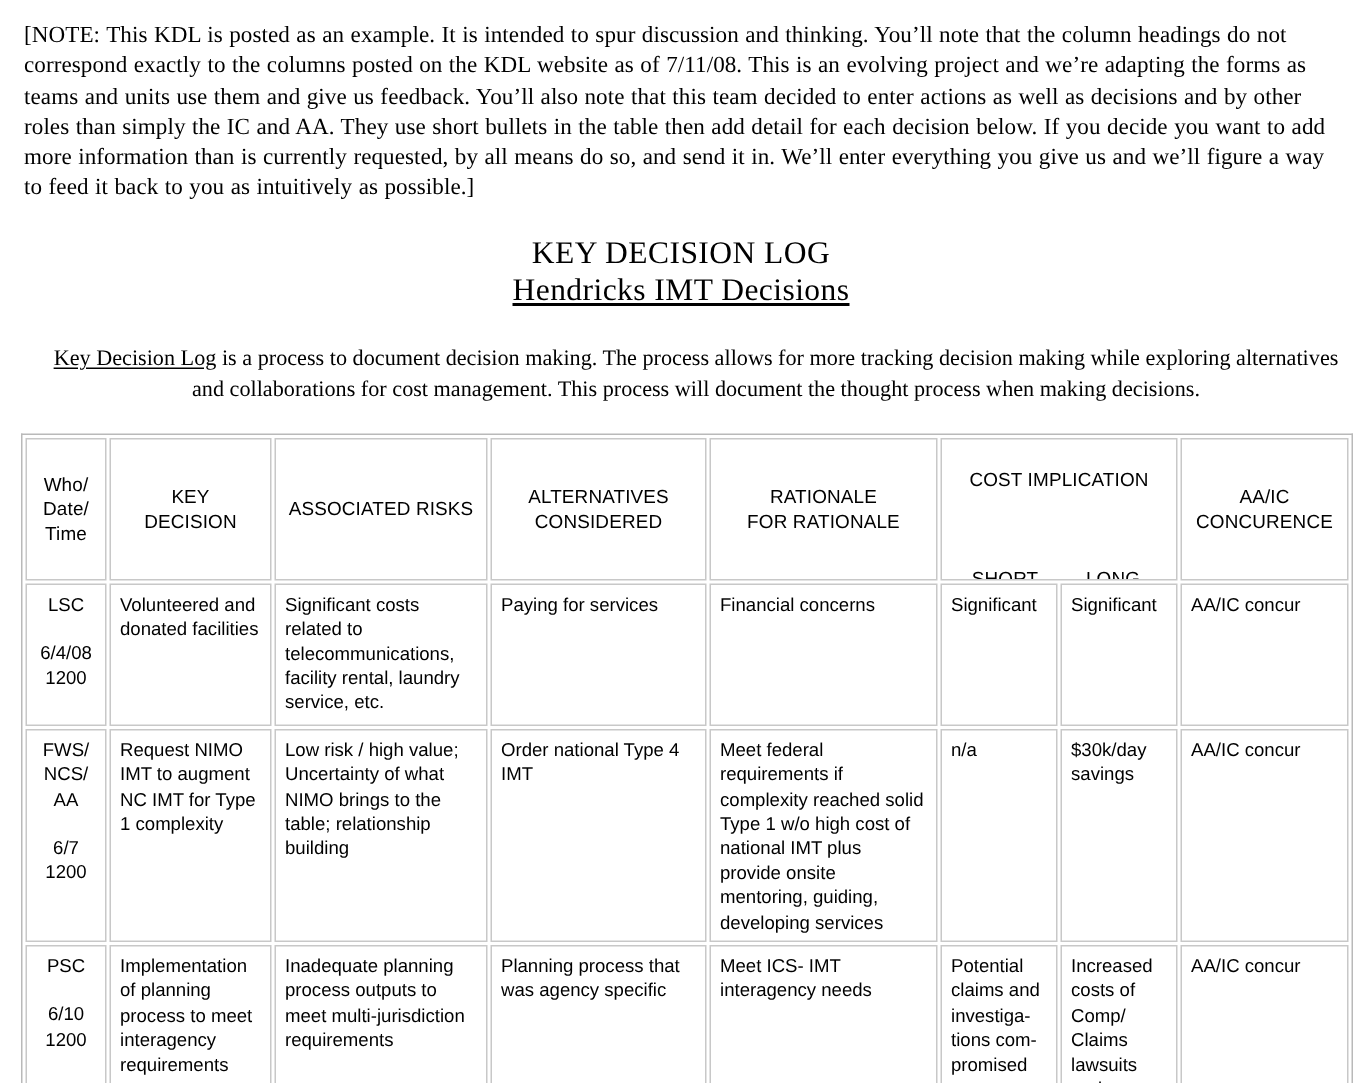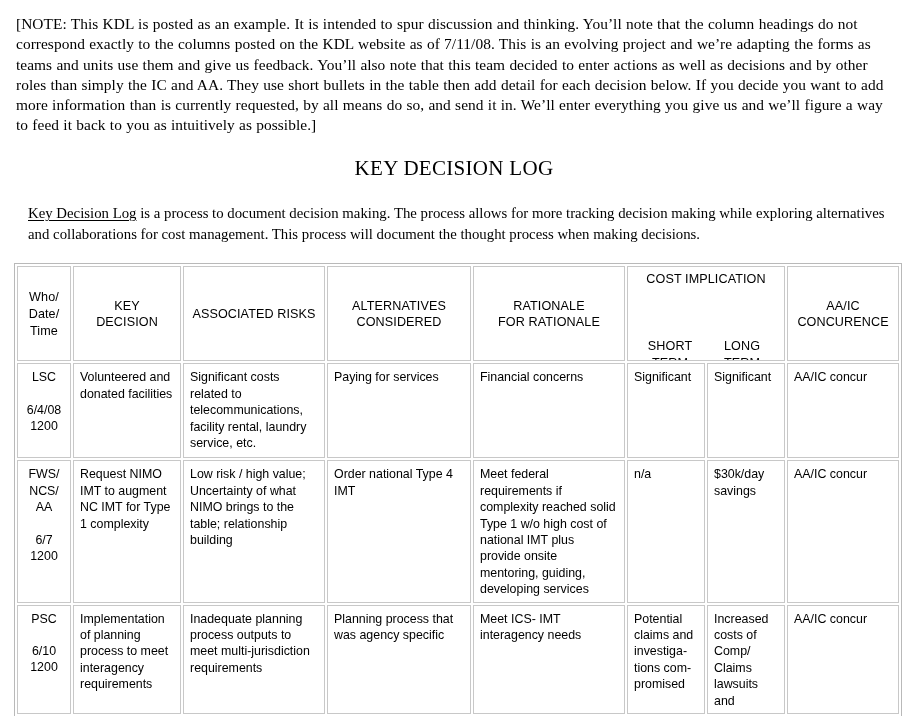--- a/index.html
+++ b/index.html
@@ -51,21 +51,21 @@
     text-underline-offset: 2px;
   }
 
   
   .intro {
     margin-top: 22px;
     padding: 0 8px 0 28px;
     font-family: "Liberation Serif", "DejaVu Serif", serif;
     font-size: 14.8px;
     line-height: 21px;
-    text-align: left;
+    text-align: center;
   }
   .intro .u {
     text-decoration: underline;
     text-underline-offset: 2px;
   }
 
   
   .table-wrap {
     margin-top: 18px;
     padding: 0 14px;
@@ -109,21 +109,21 @@
   }
   
   th.cost-head {
     padding: 0;
     position: relative;
   }
   .cost-head-inner {
     display: flex;
     flex-direction: column;
     height: 84px;
-    justify-content: center;
+    justify-content: flex-start;
     box-sizing: border-box;
     padding-top: 14px;
     gap: 48px;
   }
   .cost-title {
     text-align: center;
     font-size: 12.6px;
     line-height: 16.6px;
   }
   .cost-subs {
@@ -163,20 +163,21 @@
 </style>
 </head>
 <body>
 
 <div class="page">
 
   <div class="note">[NOTE: This KDL is posted as an example.  It is intended to spur discussion and thinking.   You’ll note that the column headings do not correspond exactly to the columns  posted on the KDL  website as of  7/11/08.  This is an evolving project and we’re adapting the forms as teams and units use them and give us feedback.  You’ll also note that this team decided to enter actions as well as decisions and by other roles than simply the IC and AA. They use short bullets in the table then add detail for each decision below. If you decide you want to add more information than is currently requested, by all means  do so, and send it in. We’ll enter everything you give us and we’ll figure a way to feed it back to you as intuitively as possible.]</div>
 
   <div class="titles">
     <span class="title-line">KEY DECISION LOG</span>
+    <span class="title-line underline">Hendricks IMT Decisions</span>
   </div>
 
   <div class="intro"><span class="u">Key Decision Log</span><span> is a process to document decision making. The process allows for more tracking decision making while exploring alternatives and collaborations for cost management. This process will document the thought process when making decisions.</span></div>
 
   <div class="table-wrap">
     <table class="kdl">
       <colgroup>
         <col class="c-who">
           <col class="c-key">
           <col class="c-risk">

